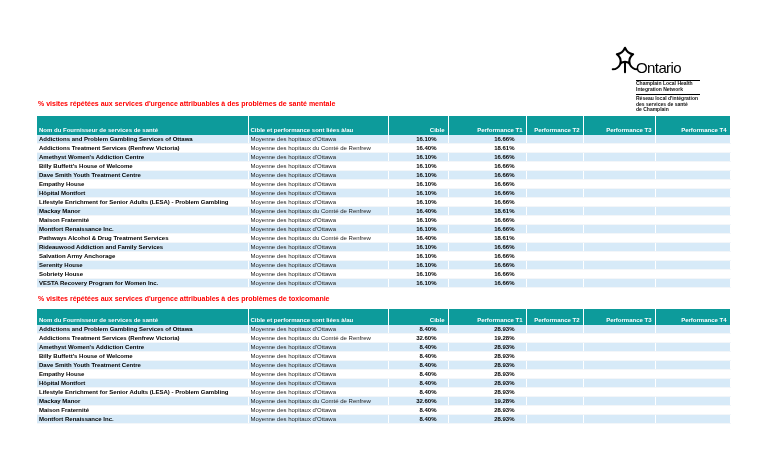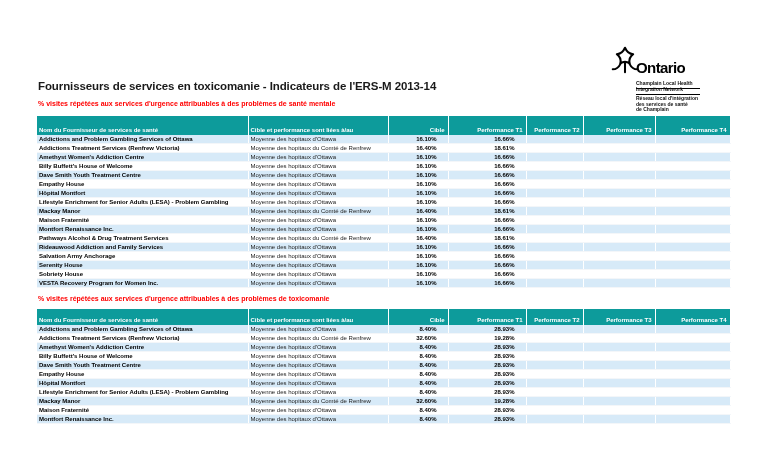--- a/index.html
+++ b/index.html
@@ -11,22 +11,22 @@
     overflow: hidden;
     color: #000;
   }
   .page { position: absolute; inset: 0; background: #fff; }
 
   
   .logo { position: absolute; left: 610px; top: 46px; width: 100px; height: 70px; }
   .trillium { position: absolute; left: 0; top: 0; width: 30px; height: 28px; }
   .ontario-word {
     position: absolute; left: 26px; top: 14px; width: 64px;
-    font-size: 15px; font-weight: bold; letter-spacing: -0.6px;
-    border-bottom: 1.4px solid #000; padding-bottom: 12px; line-height: 16px;
+    font-size: 15px; font-weight: normal; letter-spacing: -0.6px;
+    border-bottom: 1.4px solid #000; padding-bottom: 4px; line-height: 16px;
   }
   .org-en {
     position: absolute; left: 26px; top: 35px; width: 70px;
     font-size: 5px; font-weight: bold; line-height: 5.6px; color: #111;
   }
   .org-rule { position: absolute; left: 26px; top: 47.5px; width: 64px; border-top: 1px solid #000; }
   .org-fr {
     position: absolute; left: 26px; top: 50px; width: 70px;
     font-size: 5px; font-weight: bold; line-height: 5.6px; color: #111;
   }
@@ -103,21 +103,20 @@
       <div>Integration Network</div>
     </div>
     <div class="org-rule"></div>
     <div class="org-fr">
       <div>Réseau local d'intégration</div>
       <div>des services de santé</div>
       <div>de Champlain</div>
     </div>
   </div>
 
-  <h1 class="doc-title">Fournisseurs de services en toxicomanie - Indicateurs de l'ERS-M 2013-14</h1>
 
   <div class="section section-1">
     <div class="section-heading">% visites répétées aux services d'urgence attribuables à des problèmes de santé mentale</div>
     <table class="data-table">
       <thead>
           <tr>
             <th class="c0">Nom du Fournisseur de services de santé</th>
             <th class="c1">Cible et performance sont liées à/au</th>
             <th class="c2">Cible</th>
             <th class="c3">Performance T1</th>

